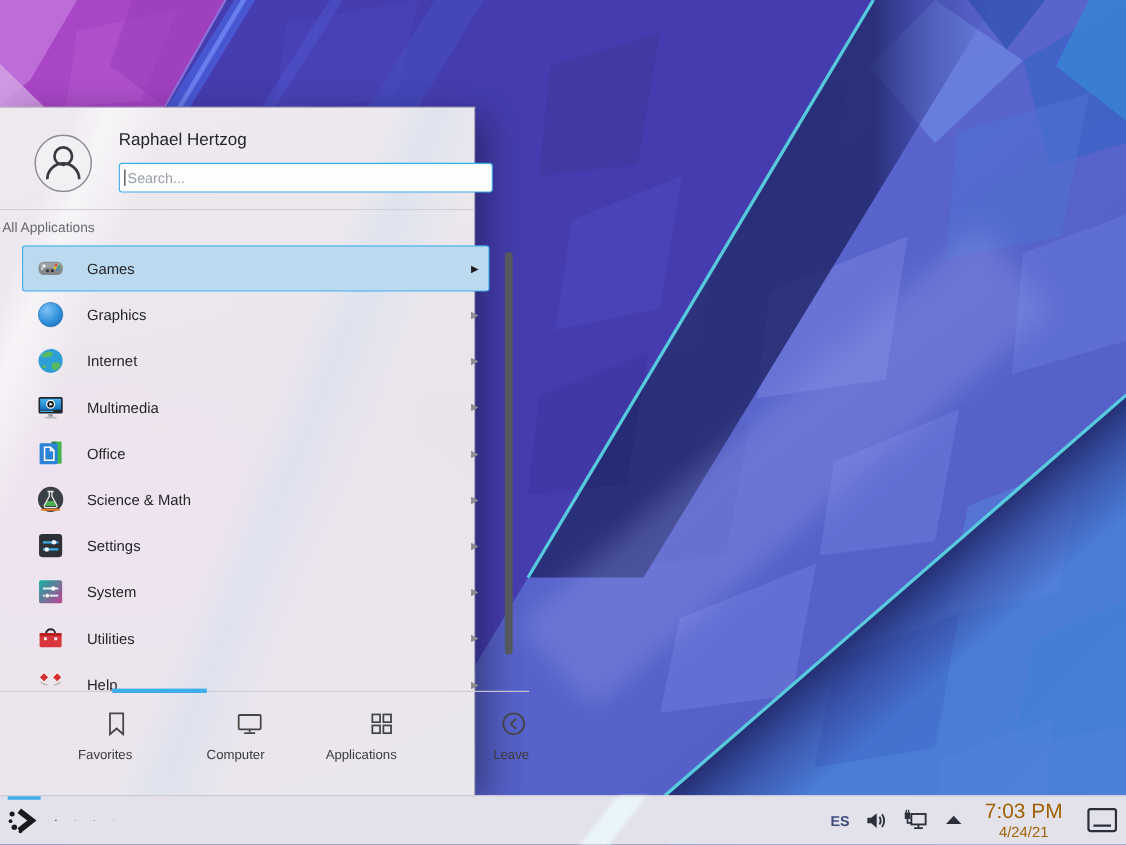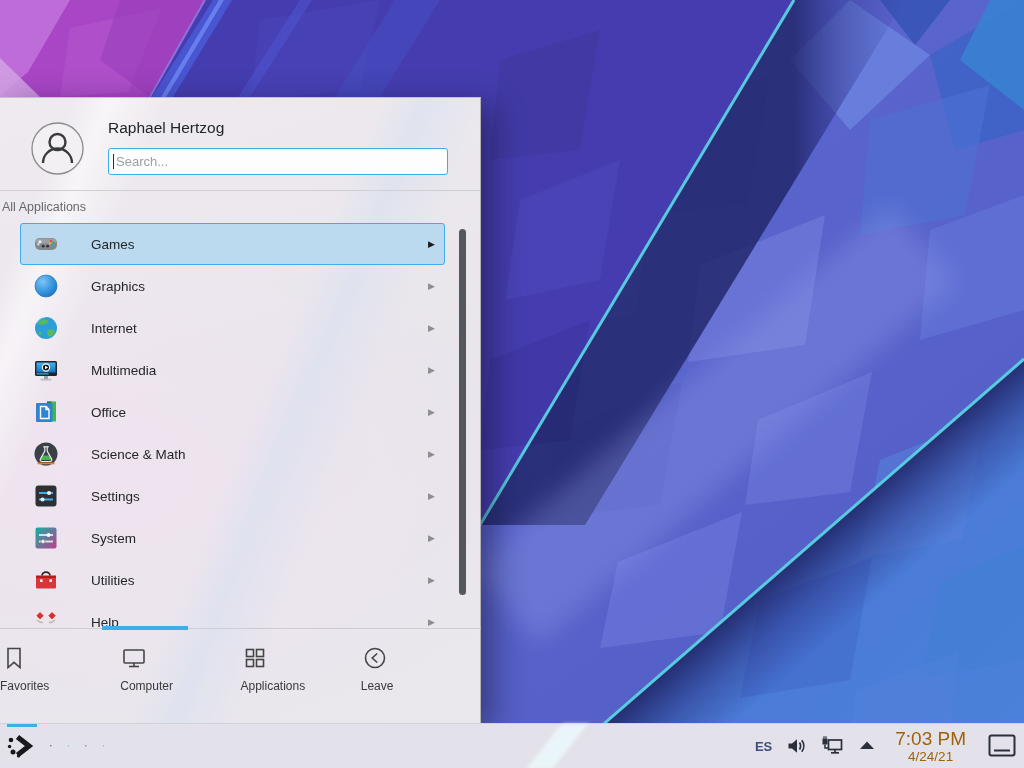--- a/index.html
+++ b/index.html
@@ -6,21 +6,21 @@
   *{box-sizing:border-box;}
   .desktop{
     position:relative;width:1024px;height:768px;overflow:hidden;
     font-family:"Liberation Sans","DejaVu Sans",sans-serif;
     -webkit-font-smoothing:antialiased;
   }
   .wallpaper{position:absolute;inset:0;z-index:0;}
 
   
   .panel{
-    position:absolute;left:0;top:97px;width:481px;height:626px;z-index:5;
+    position:absolute;left:0;top:97px;width:432px;height:626px;z-index:5;
     background:
       linear-gradient(112deg, rgba(255,255,255,0) 10%, rgba(255,255,255,.55) 15%, rgba(255,255,255,0) 23%),
       linear-gradient(112deg, rgba(213,224,240,0) 52%, rgba(213,224,240,.55) 58%, rgba(213,224,240,0) 67%),
       radial-gradient(700px 420px at 20% 60%, rgba(244,226,243,.55), rgba(244,226,243,0) 65%),
       linear-gradient(160deg,#efeaf0,#e8e5eb 55%,#eae7ed);
     border-top:1px solid #c4c1c7;border-right:1px solid #b4b1b8;
     box-shadow:12px 8px 30px rgba(15,15,40,.45);
   }
   .panel-header{position:absolute;left:0;top:0;width:100%;height:93px;border-bottom:1px solid #d2cfd4;}
   .avatar{position:absolute;left:31px;top:24px;width:53px;height:53px;}
@@ -30,33 +30,33 @@
     background:#fdfdfd;border:1.5px solid #3daee9;border-radius:3px;
     font-size:13px;color:#232629;padding:0 7px;outline:none;
   }
   .search-box::placeholder{color:#9aA0a6;}
   .search-caret{position:absolute;left:113px;top:56px;width:1px;height:15px;background:#2b2b2b;}
   .section-label{position:absolute;left:2px;top:102px;font-size:12.5px;color:#68686c;}
 
   .app-list{position:absolute;left:0;top:125px;width:481px;height:405px;overflow:hidden;}
   .row{
     position:relative;margin:0 36px 0 20px;height:42px;width:425px;
-    display:flex;align-items:center;border:1px solid transparent;border-radius:3px;cursor:default;gap:12px;
+    display:flex;align-items:center;border:1px solid transparent;border-radius:3px;cursor:default;
   }
   .row.sel{background:#bcdaef;border-color:#3daee9;}
   .row .ric{width:28px;height:28px;margin-left:11px;flex:0 0 28px;}
   .row .rlabel{margin-left:19px;font-size:13.5px;color:#232629;}
   .row .arrow{margin-left:auto;margin-right:9px;font-size:9px;color:#8d8d90;}
   .row.sel .arrow{color:#1c1c1e;}
 
   .scroll-thumb{position:absolute;left:459px;top:131px;width:7px;height:366px;background:#54585e;border-radius:4px;}
 
   .tabbar{position:absolute;left:0;top:530px;width:481px;height:96px;border-top:1px solid #cfccd2;display:flex;}
   .tab-indicator{position:absolute;left:102px;top:528px;width:86px;height:4px;background:#3daee9;z-index:2;}
-  .tab{flex:1 1 0;display:flex;flex-direction:column;align-items:flex-start;padding-top:15px;cursor:default;}
+  .tab{flex:1 1 0;display:flex;flex-direction:column;align-items:flex-end;padding-top:15px;cursor:default;}
   .tab .ticn{width:28px;height:28px;}
   .tab .tlabel{margin-top:7px;font-size:12px;color:#3a3a3c;}
 
   
   .taskbar{
     position:absolute;left:0;bottom:0;width:1024px;height:45px;z-index:6;
     background:#e3e2ea;border-top:1px solid #d3d2da;
     display:flex;align-items:center;padding:0 8px 0 4px;
   }
   .tb-streak{position:absolute;left:544px;top:0;width:26px;height:45px;background:rgba(236,250,252,.8);transform:skewX(-38deg);filter:blur(2px);}

